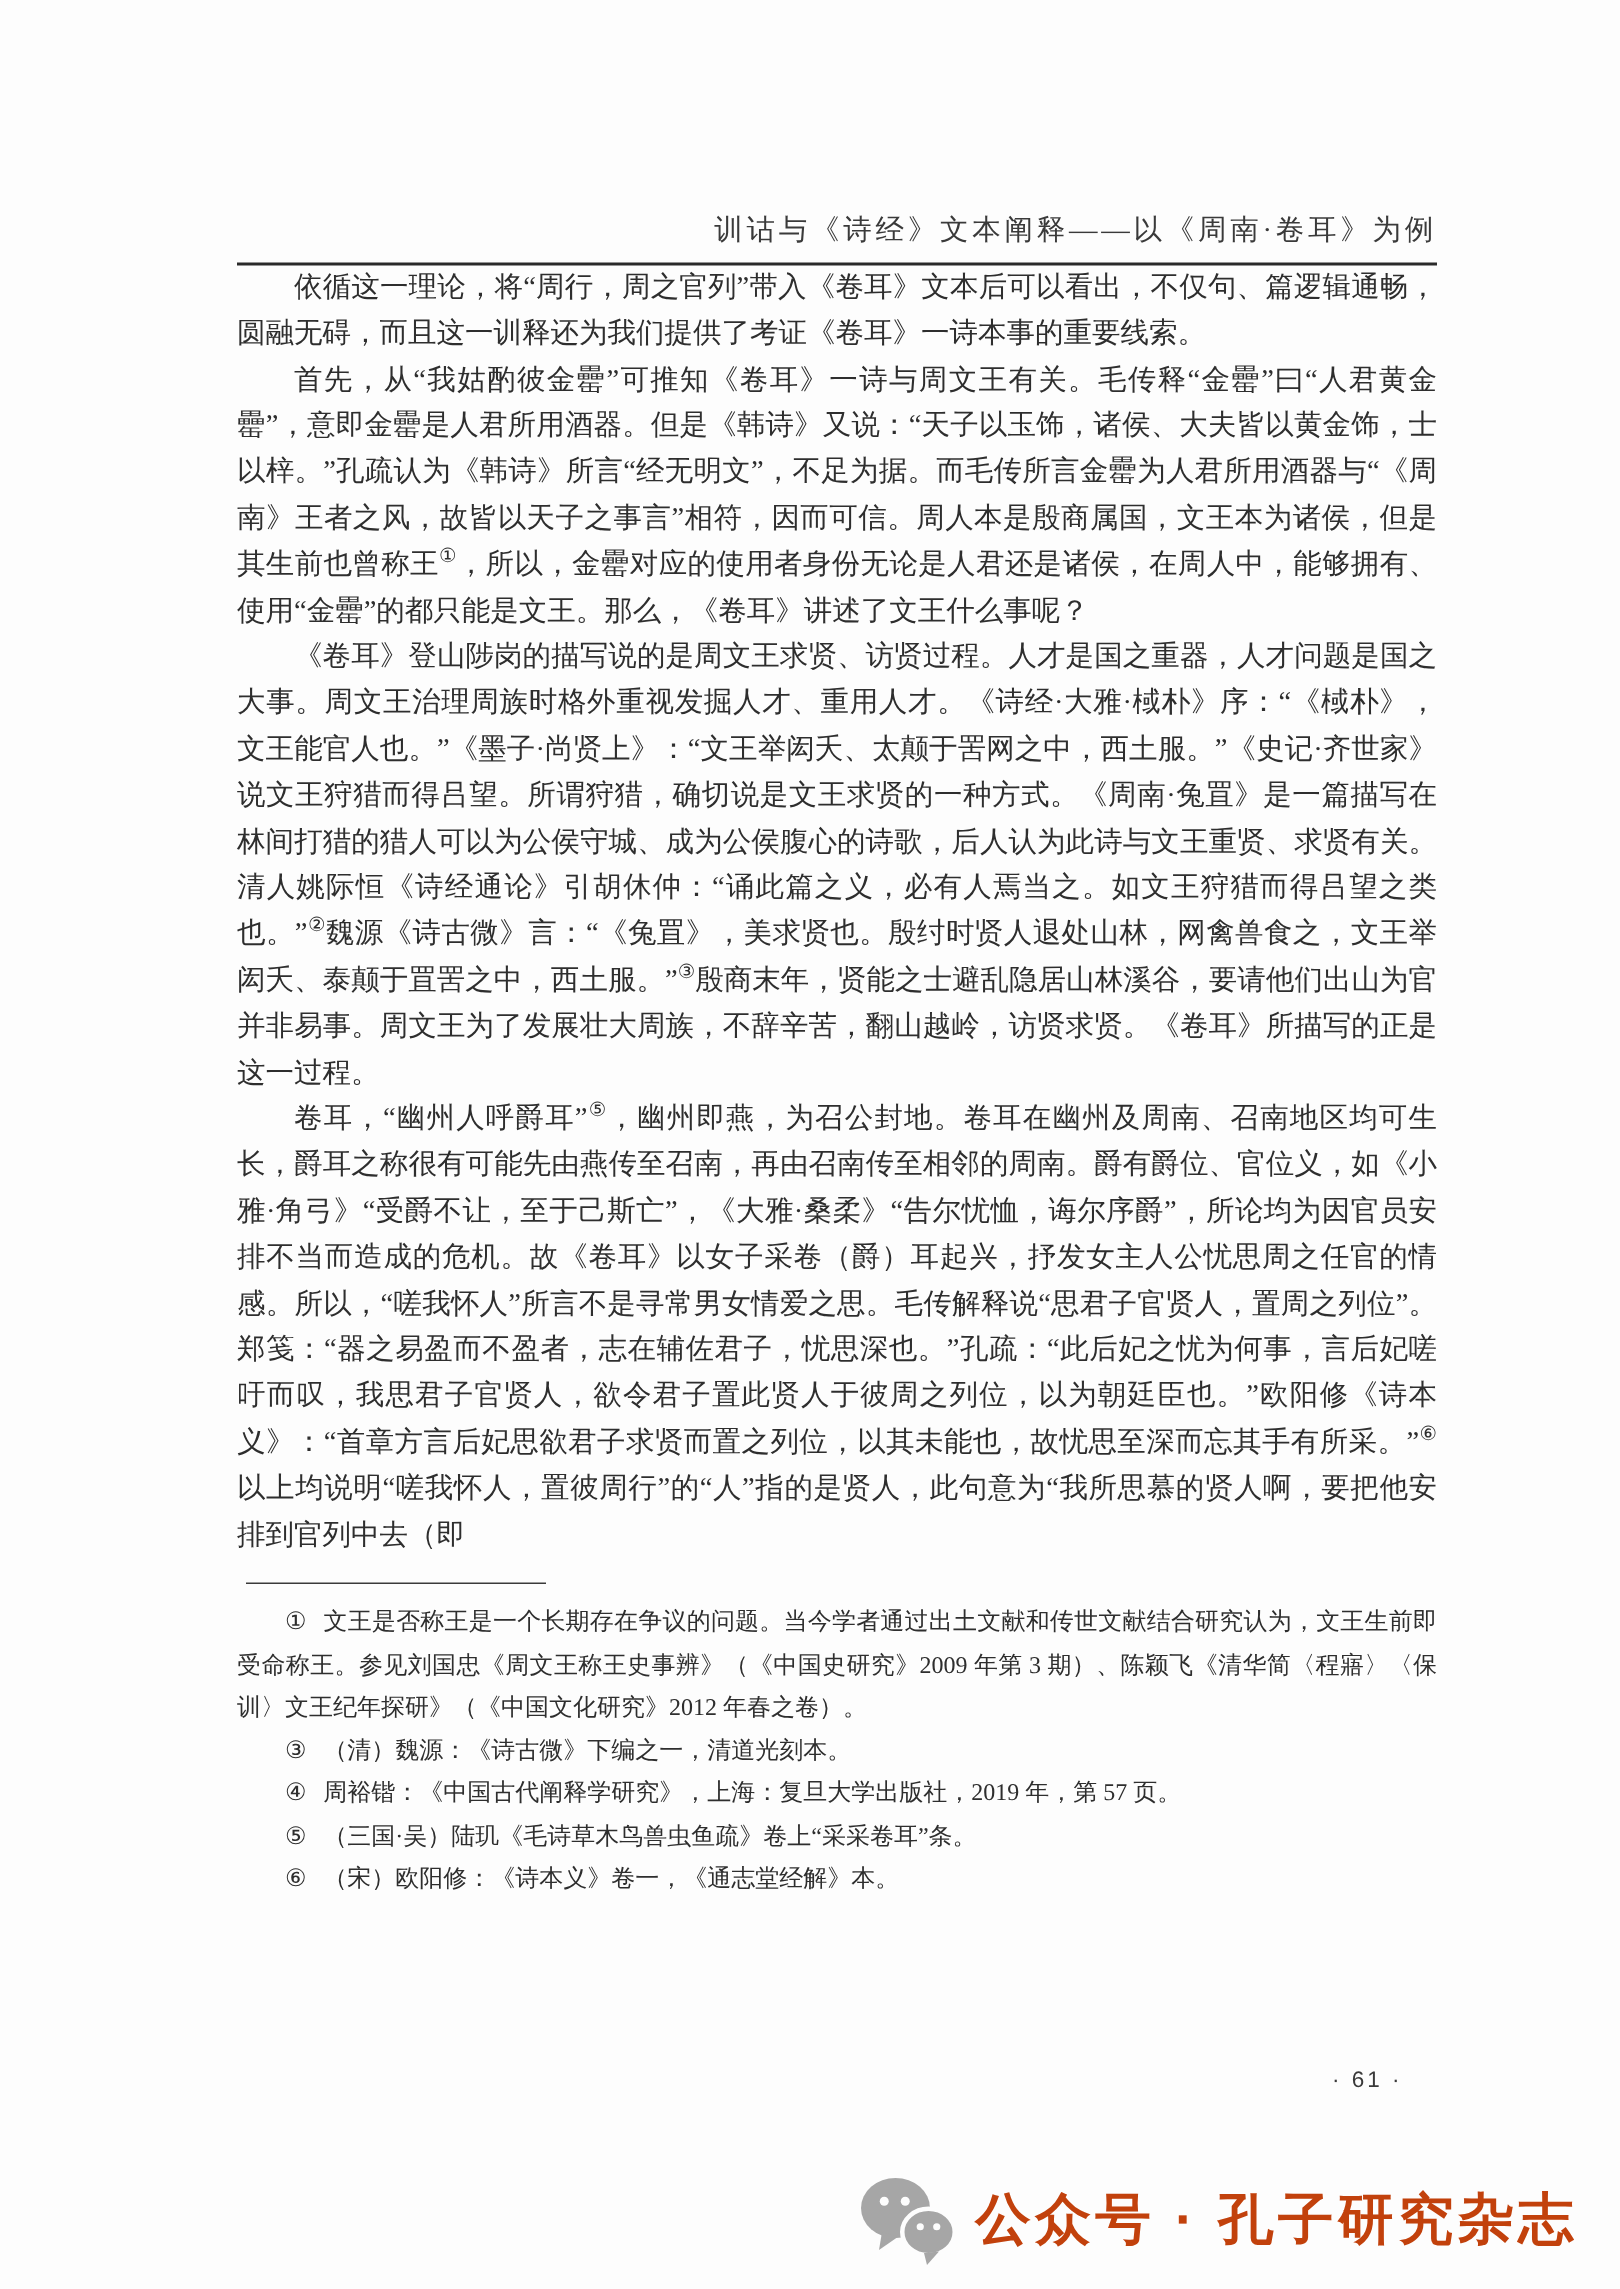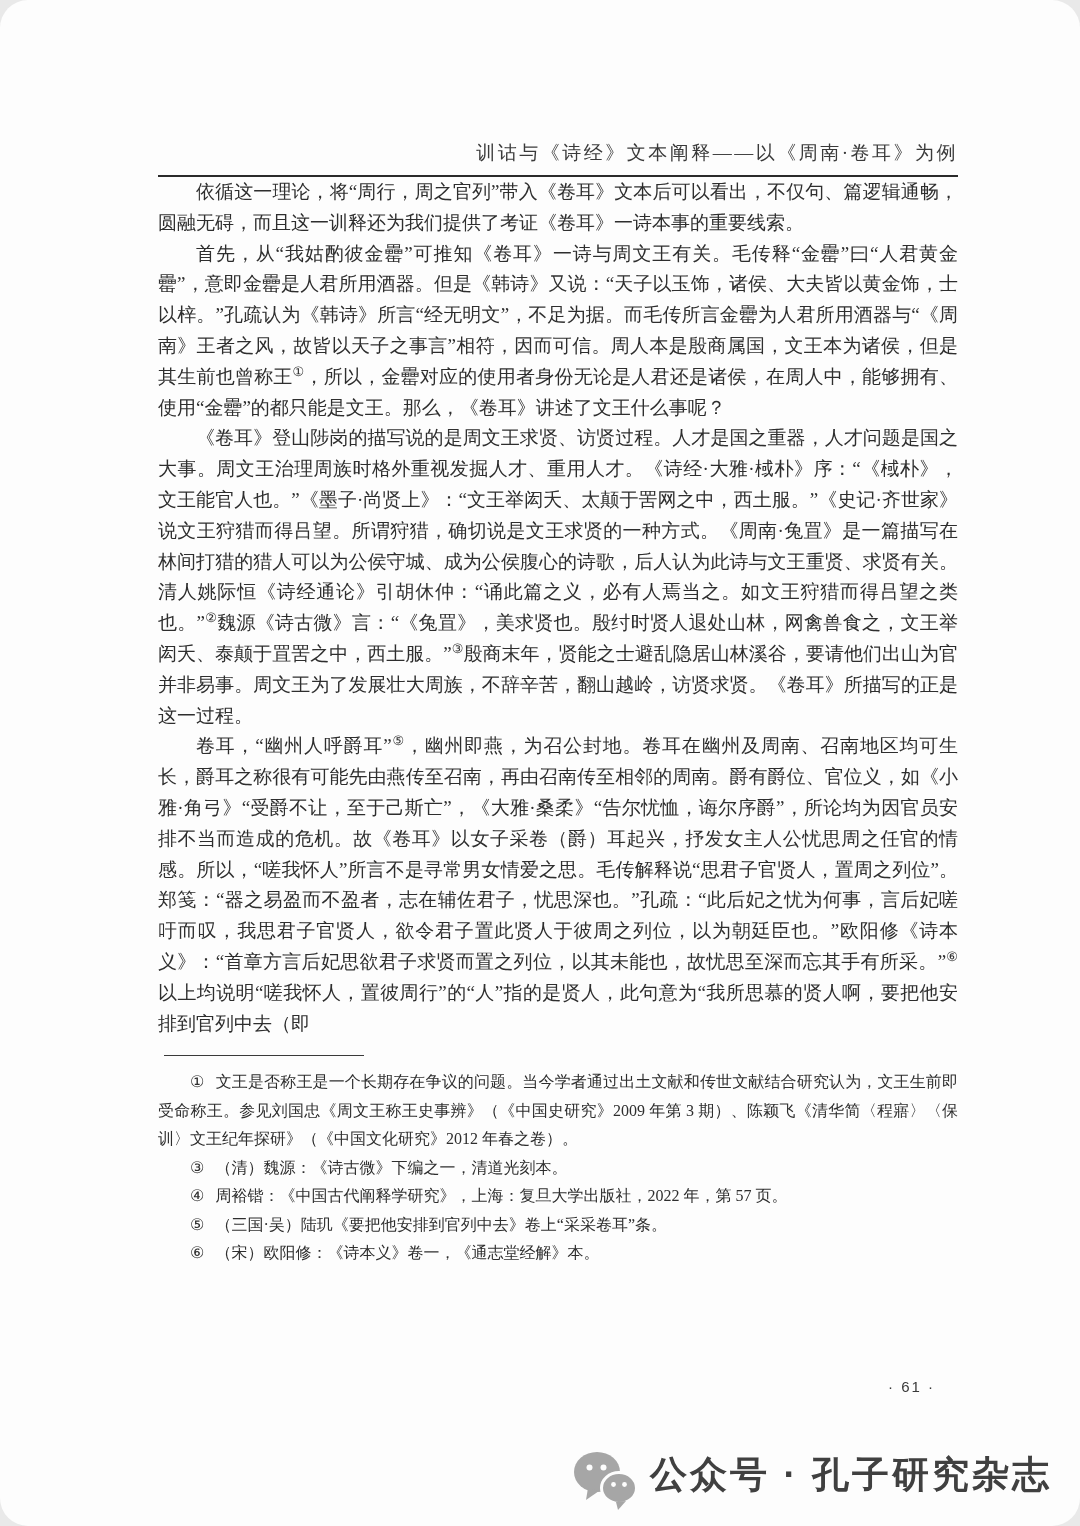--- a/index.html
+++ b/index.html
@@ -4,21 +4,20 @@
 <style>
   html,body { margin:0; padding:0; background:#e9e9e9; }
   .page {
     position:relative;
     width:1080px; height:1526px;
     background:#fdfdfd;
     margin:0 auto;
     overflow:hidden;
     font-family:"Liberation Serif","DejaVu Serif",serif;
     color:#2e2e2e;
-    border-radius:28px;
   }
   .content {
     position:absolute; left:158px; top:140px; width:800px;
   }
   .running-head {
     text-align:right;
     font-size:19px;
     letter-spacing:2.5px;
     color:#3a3a3a;
     padding-bottom:9px;
@@ -63,22 +62,23 @@
     font-size:15px;
     letter-spacing:2px;
     color:#3a3a3a;
     font-family:"Liberation Sans","DejaVu Sans",sans-serif;
   }
   .footer-banner {
     position:absolute;
     bottom:16px;
     right:28px;
     display:flex;
+    align-items:center;
     gap:12px;
-    color:#404040;
+    color:#c2410c;
   }
   .footer-banner .banner-text {
     font-size:37px;
     letter-spacing:3px;
     font-family:"Liberation Sans","DejaVu Sans",sans-serif;
     font-weight:bold;
   }
   .wechat-icon { width:66px; height:60px; flex:0 0 auto; }
 </style>
 </head>
@@ -101,24 +101,24 @@
     <div class="fn-sep"></div>
 
     <div class="footnotes">
       <p>
         <span class="fn-marker">①</span><span>文王是否称王是一个长期存在争议的问题。当今学者通过出土文献和传世文献结合研究认为，文王生前即受命称王。参见刘国忠《周文王称王史事辨》（《中国史研究》2009 年第 3 期）、陈颖飞《清华简〈程寤〉〈保训〉文王纪年探研》（《中国文化研究》2012 年春之卷）。</span>
       </p>
       <p>
         <span class="fn-marker">③</span><span>（清）魏源：《诗古微》下编之一，清道光刻本。</span>
       </p>
       <p>
-        <span class="fn-marker">④</span><span>周裕锴：《中国古代阐释学研究》，上海：复旦大学出版社，2022 年，第 57 页。</span>
+        <span class="fn-marker">④</span><span>周裕锴：《中国古代阐释学研究》，上海：复旦大学出版社，2019 年，第 57 页。</span>
       </p>
       <p>
-        <span class="fn-marker">⑤</span><span>（三国·吴）陆玑《要把他安排到官列中去》卷上“采采卷耳”条。</span>
+        <span class="fn-marker">⑤</span><span>（三国·吴）陆玑《毛诗草木鸟兽虫鱼疏》卷上“采采卷耳”条。</span>
       </p>
       <p>
         <span class="fn-marker">⑥</span><span>（宋）欧阳修：《诗本义》卷一，《通志堂经解》本。</span>
       </p>
     </div>
 
   </div>
 
   <div class="page-number">· 61 ·</div>
 

